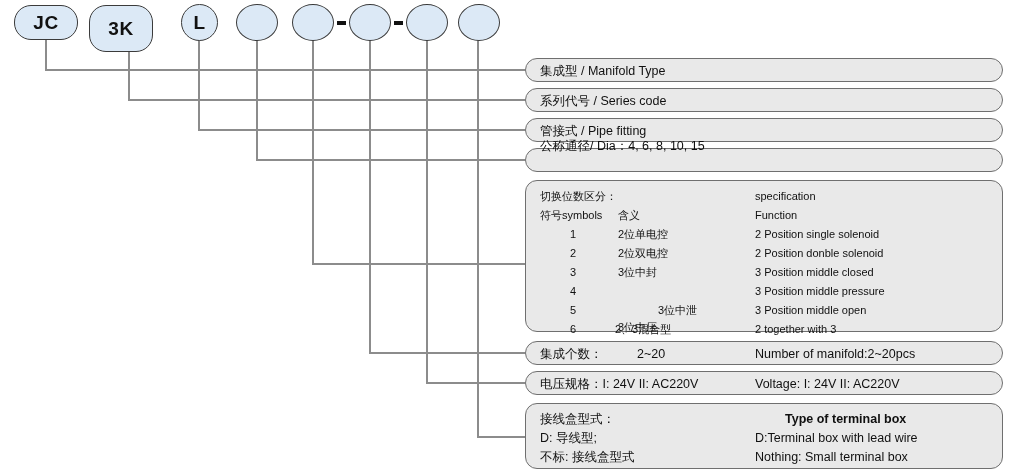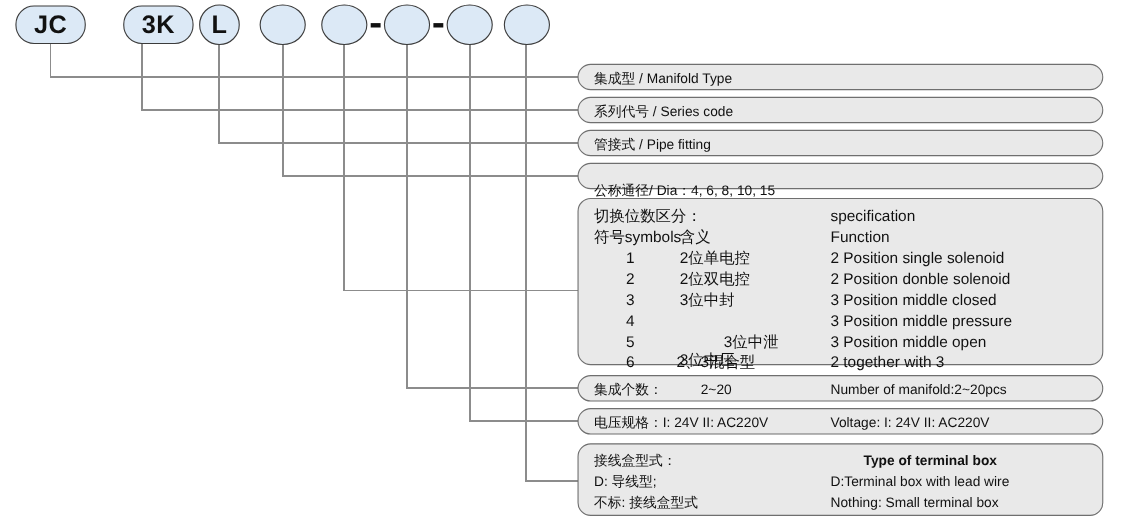--- a/index.html
+++ b/index.html
@@ -30,21 +30,21 @@
   
   .bubble {
     position: absolute;
     box-sizing: border-box;
     background: #dce9f6;
     border: 1.6px solid #3b3b3b;
     display: flex;
     align-items: center;
     justify-content: center;
     font-weight: bold;
-    font-size: 23px;
+    font-size: 19px;
     letter-spacing: 0.5px;
     color: #111111;
     z-index: 3;
   }
   .bubble.wide  { border-radius: 17px; }
   .bubble.round { border-radius: 50%; }
 
   .dash {
     position: absolute;
     width: 9px;
@@ -69,21 +69,21 @@
     font-size: 12.5px;
     line-height: 14px;
     white-space: nowrap;
     color: #101010;
     z-index: 3;
   }
 
   
   .spec-row {
     position: absolute;
-    font-size: 14px;
+    font-size: 11px;
     line-height: 14px;
     white-space: nowrap;
     color: #101010;
     z-index: 3;
   }
   .col-sym  { position: absolute; width: 70px; text-align: center; }
   .col-cn   { position: absolute; }
   .col-en   { position: absolute; }
 </style>
 </head>
@@ -107,21 +107,21 @@
       <path d="M370,40 L370,353 L525,353"></path>
 
       <path d="M427,40 L427,383 L525,383"></path>
 
       <path d="M478,40 L478,437 L525,437"></path>
     </g>
   </svg>
 
   <div class="bubble wide" style="left:14px;  top:5px;  width:64px; height:35px;">JC</div>
 
-  <div class="bubble wide" style="left:112px;  top:5px;  width:64px; height:35px;">3K</div>
+  <div class="bubble wide" style="left:89px;  top:5px;  width:64px; height:47px;">3K</div>
 
   <div class="bubble round" style="left:181px; top:4px;  width:37px; height:37px;">L</div>
 
   <div class="bubble round" style="left:236px; top:4px;  width:42px; height:37px;"></div>
 
   <div class="bubble round" style="left:292px; top:4px;  width:42px; height:37px;"></div>
 
   <div class="dash" style="left:337px; top:21px;"></div>
 
   <div class="bubble round" style="left:349px; top:4px;  width:42px; height:37px;"></div>
@@ -135,21 +135,21 @@
   <div class="pill" style="left:525px; top:58px; width:478px; height:24px;"></div>
   <div class="ptext" style="left:540px; top:64px;">集成型 / Manifold Type</div>
 
   <div class="pill" style="left:525px; top:88px; width:478px; height:24px;"></div>
   <div class="ptext" style="left:540px; top:94px;">系列代号 / Series code</div>
 
   <div class="pill" style="left:525px; top:118px; width:478px; height:24px;"></div>
   <div class="ptext" style="left:540px; top:124px;">管接式 / Pipe fitting</div>
 
   <div class="pill" style="left:525px; top:148px; width:478px; height:24px;"></div>
-  <div class="ptext" style="left:540px; top:166px;">公称通径/ Dia：4, 6, 8, 10, 15</div>
+  <div class="ptext" style="left:540px; top:139px;">公称通径/ Dia：4, 6, 8, 10, 15</div>
 
   <div class="pill block" style="left:525px; top:180px; width:478px; height:152px;"></div>
 
   <div class="spec-row" style="left:540px; top:189px;">切换位数区分：</div>
   <div class="spec-row" style="left:755px; top:189px;">specification</div>
 
   <div class="spec-row" style="left:540px; top:208px;">符号symbols</div>
   <div class="spec-row" style="left:618px; top:208px;">含义</div>
   <div class="spec-row" style="left:755px; top:208px;">Function</div>
 

